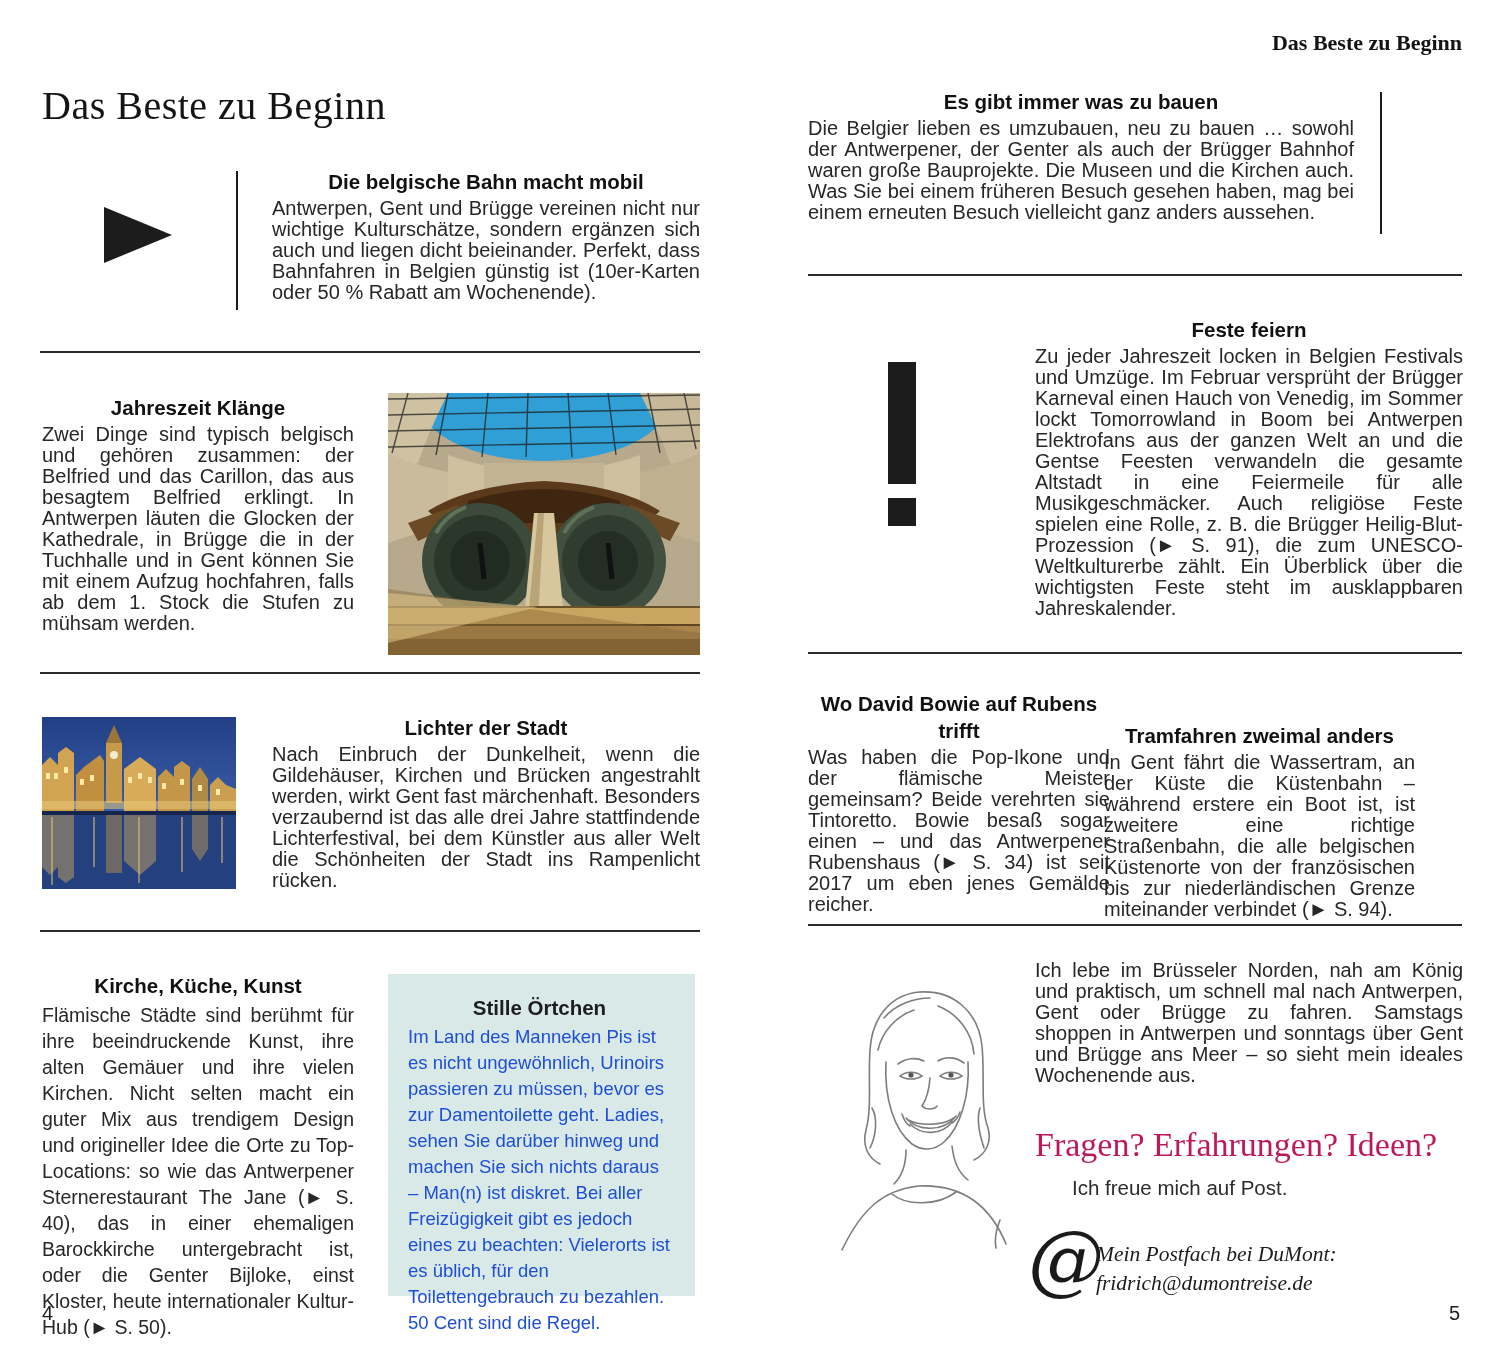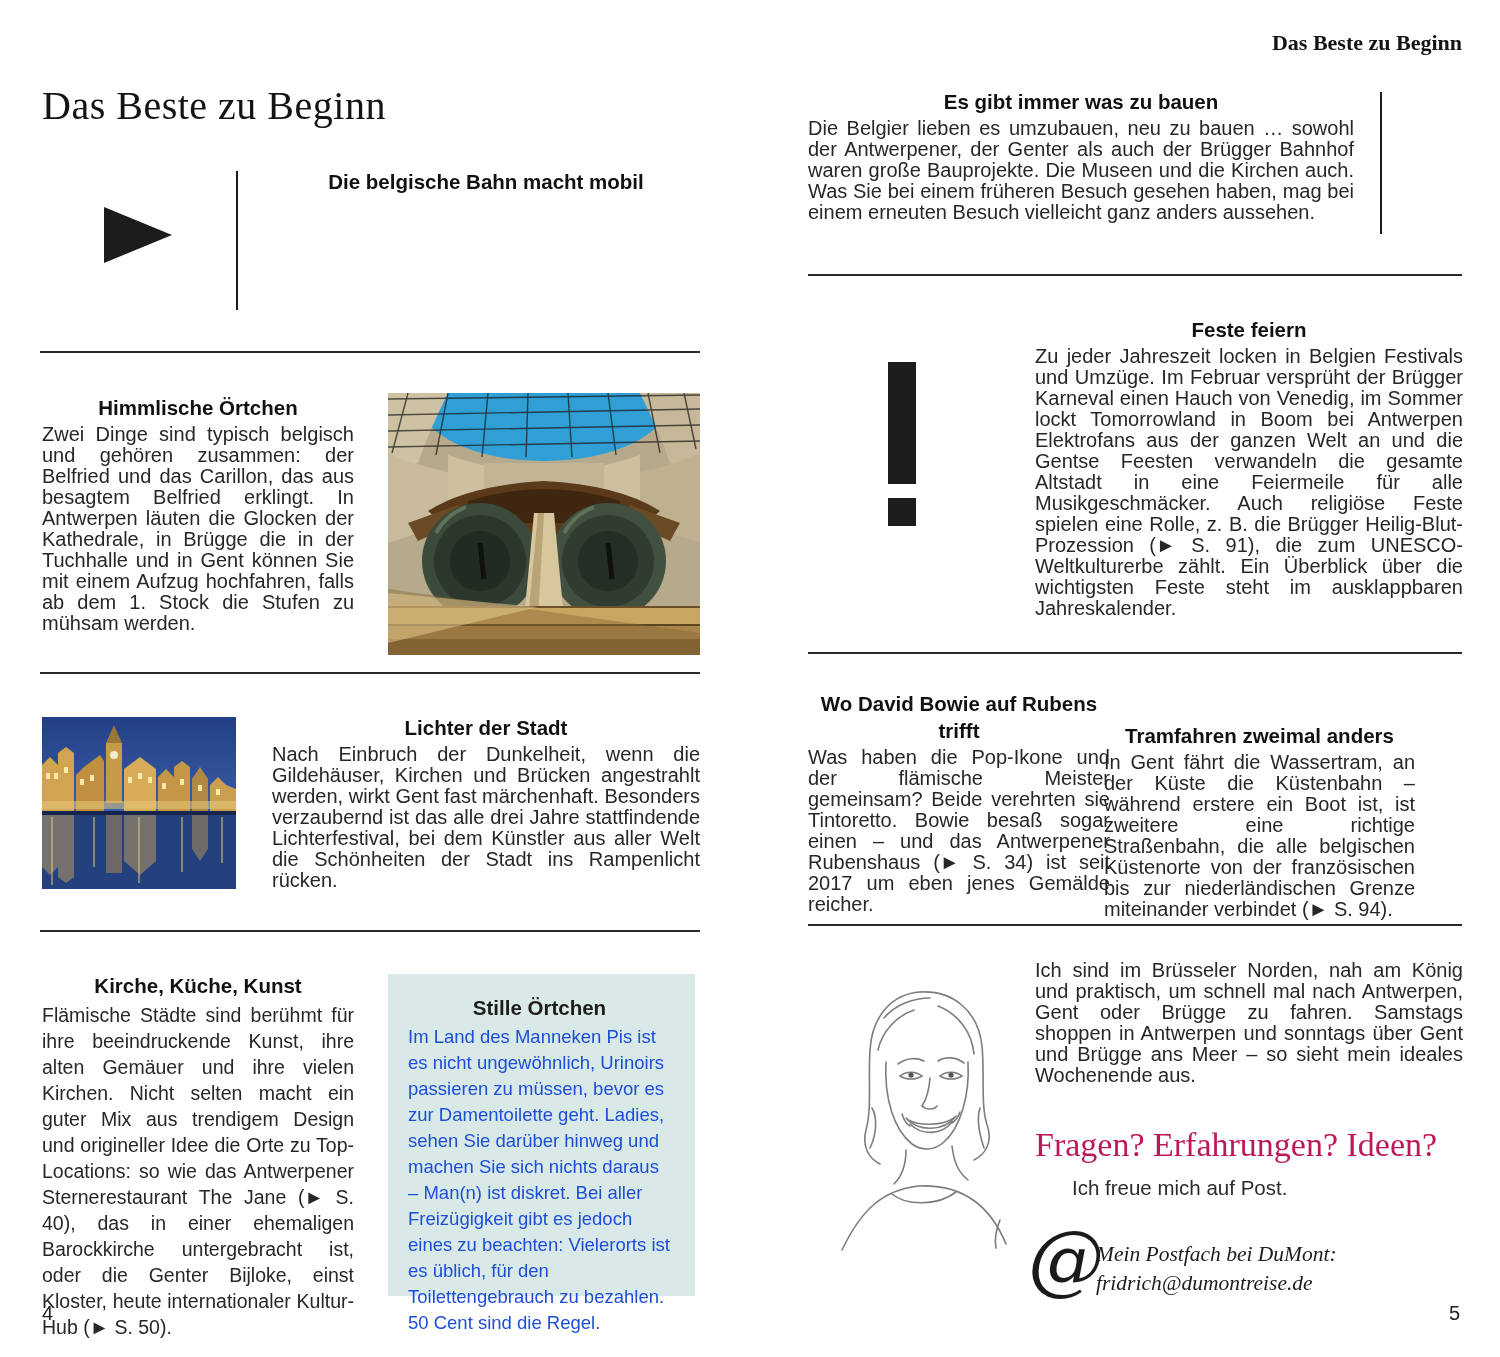--- a/index.html
+++ b/index.html
@@ -36,26 +36,27 @@
 
 <div class="abs" style="left:104px;top:207px;">
   <svg width="68" height="56" viewBox="0 0 68 56">
       <polygon points="0,0 68,28 0,56" fill="#1c1c1c"></polygon>
     </svg>
 </div>
 <div class="abs vr" style="left:236px;top:171px;height:139px;"></div>
 
 <div class="abs" style="left:272px;top:168px;width:428px;">
   <p class="sec-h">Die belgische Bahn macht mobil</p>
+  <p class="sec-b">Antwerpen, Gent und Brügge vereinen nicht nur wichtige Kulturschätze, sondern ergänzen sich auch und liegen dicht beieinander. Perfekt, dass Bahnfahren in Belgien günstig ist (10er-Karten oder 50 % Rabatt am Wochenende).</p>
 </div>
 
 <div class="abs hr" style="left:40px;top:351px;width:660px;"></div>
 
 <div class="abs" style="left:42px;top:394px;width:312px;">
-  <p class="sec-h">Himmlische Örtchen</p>
+  <p class="sec-h">Jahreszeit Klänge</p>
   <p class="sec-b">Zwei Dinge sind typisch belgisch und gehören zusammen: der Belfried und das Carillon, das aus besagtem Belfried erklingt. In Antwerpen läuten die Glocken der Kathedrale, in Brügge die in der Tuchhalle und in Gent können Sie mit einem Aufzug hochfahren, falls ab dem 1. Stock die Stufen zu mühsam werden.</p>
 </div>
 
 <div class="abs" style="left:388px;top:393px;">
   <svg width="312" height="262" viewBox="0 0 312 262">
     <rect width="312" height="262" fill="#b7a98c"></rect>
 
     <ellipse cx="156" cy="8" rx="125" ry="60" fill="#2f9fd6"></ellipse>
     <path d="M0,0 L60,0 Q40,40 30,70 L0,80 Z" fill="#cfc2a3"></path>
     <path d="M312,0 L252,0 Q272,40 282,70 L312,80 Z" fill="#c6b898"></path>
@@ -250,21 +251,21 @@
       <path d="M84,192 C84,208 80,218 72,226"></path>
       <path d="M130,188 C132,204 136,214 146,222"></path>
       <path d="M20,292 C40,250 62,232 96,228 C134,226 166,242 184,286"></path>
       <path d="M70,236 C84,248 116,248 134,234"></path>
       <path d="M178,262 C174,272 172,280 174,290"></path>
     </g>
   </svg>
 </div>
 
 <div class="abs" style="left:1035px;top:960px;width:428px;">
-  <p class="sec-b">Ich sind im Brüsseler Norden, nah am König und praktisch, um schnell mal nach Antwerpen, Gent oder Brügge zu fahren. Samstags shoppen in Antwerpen und sonntags über Gent und Brügge ans Meer – so sieht mein ideales Wochenende aus.</p>
+  <p class="sec-b">Ich lebe im Brüsseler Norden, nah am König und praktisch, um schnell mal nach Antwerpen, Gent oder Brügge zu fahren. Samstags shoppen in Antwerpen und sonntags über Gent und Brügge ans Meer – so sieht mein ideales Wochenende aus.</p>
 </div>
 
 <div class="abs cta-h" style="left:1035px;top:1126px;">Fragen? Erfahrungen? Ideen?</div>
 <div class="abs cta-s" style="left:1035px;top:1176px;">Ich freue mich auf Post.</div>
 
 <div class="abs at-glyph" style="left:1028px;top:1222px;">@</div>
 <div class="abs" style="left:1096px;top:1240px;">
   <div class="mail-line">Mein Postfach bei DuMont:</div>
   <div class="mail-line">fridrich@dumontreise.de</div>
 </div>

